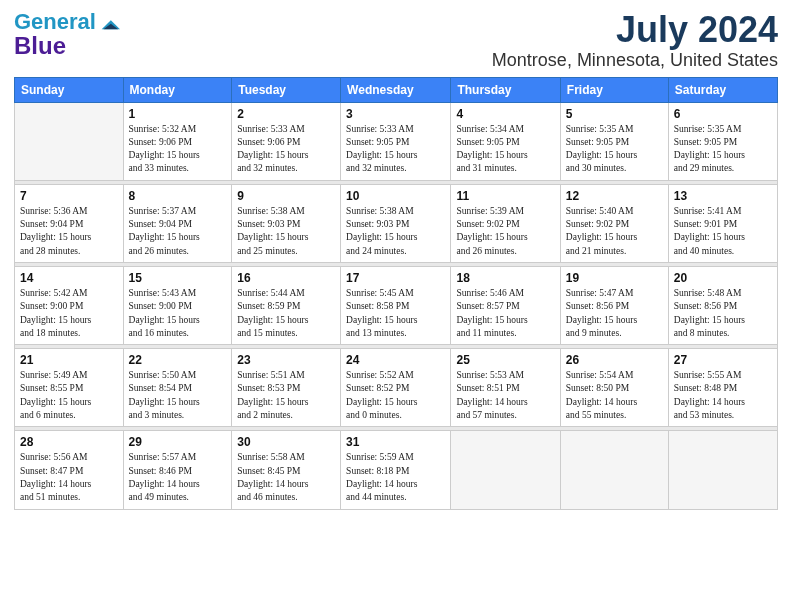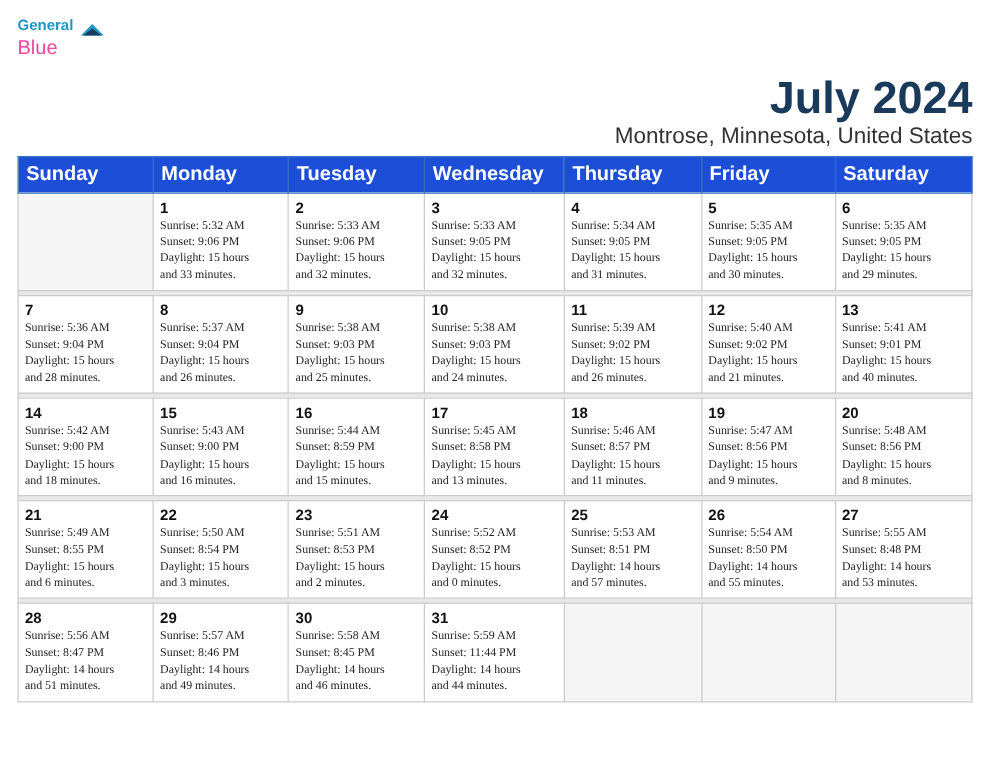--- a/index.html
+++ b/index.html
@@ -20,57 +20,56 @@
       display: flex;
       justify-content: space-between;
       align-items: flex-start;
       margin-bottom: 6px;
     }
     .logo {
       display: flex;
       align-items: center;
     }
     .logo-text {
-      font-size: 12px;
+      font-size: 22px;
       font-weight: bold;
       color: #1a3a5c;
       line-height: 1.1;
     }
     .logo-text span {
       color: #2196c4;
     }
     .logo-icon {
       width: 22px;
       height: 22px;
       margin-left: 2px;
     }
     .title-block {
       text-align: right;
     }
     .cal-title {
       font-size: 36px;
       font-weight: bold;
       color: #1a3a5c;
       line-height: 1.1;
-      margin-top: 48px;
     }
     .cal-subtitle {
       font-size: 18px;
       color: #333;
       font-weight: normal;
     }
     .calendar {
       width: 100%;
       border-collapse: collapse;
       border: 1px solid #bbb;
     }
     .calendar th {
-      background: #1d4ed8;
+      background: #3b82f6;
       color: #fff;
-      font-size: 16px;
+      font-size: 12px;
       font-weight: bold;
       text-align: left;
       padding: 5px 6px;
       border: 1px solid #2b6fbd;
     }
     .calendar td {
       border: 1px solid #ccc;
       vertical-align: top;
       padding: 4px 5px;
       width: 113px;
@@ -105,21 +104,21 @@
       <div>
         <div style="display:flex;align-items:center;">
           <span class="logo-text">
             <span>General</span>
           </span>
           <svg class="logo-icon" viewBox="0 0 24 24">
             <polygon points="4,20 14,10 24,20" fill="#2196c4"></polygon>
             <polygon points="10,20 18,14 26,20" fill="#1a3a5c" transform="translate(-4,0)"></polygon>
           </svg>
         </div>
-        <div style="color:#ec4899;font-size:16px;font-weight:normal;margin-top:-2px;">Blue</div>
+        <div style="color:#4c1d95;font-size:24px;font-weight:bold;margin-top:-2px;">Blue</div>
       </div>
     </div>
     <div class="title-block">
       <div class="cal-title">July 2024</div>
       <div class="cal-subtitle">Montrose, Minnesota, United States</div>
     </div>
   </div>
 
   <table class="calendar">
     <thead>
@@ -423,21 +422,21 @@
               <div>Sunrise: 5:58 AM</div>
               <div>Sunset: 8:45 PM</div>
               <div>Daylight: 14 hours</div>
               <div>and 46 minutes.</div>
             </div>
           </td>
           <td>
             <span class="day-num">31</span>
             <div class="day-info">
               <div>Sunrise: 5:59 AM</div>
-              <div>Sunset: 11:44 PM</div>
+              <div>Sunset: 8:18 PM</div>
               <div>Daylight: 14 hours</div>
               <div>and 44 minutes.</div>
             </div>
           </td>
           <td class="empty"></td>
           <td class="empty"></td>
           <td class="empty"></td>
         </tr>
       </tbody>
   </table>

